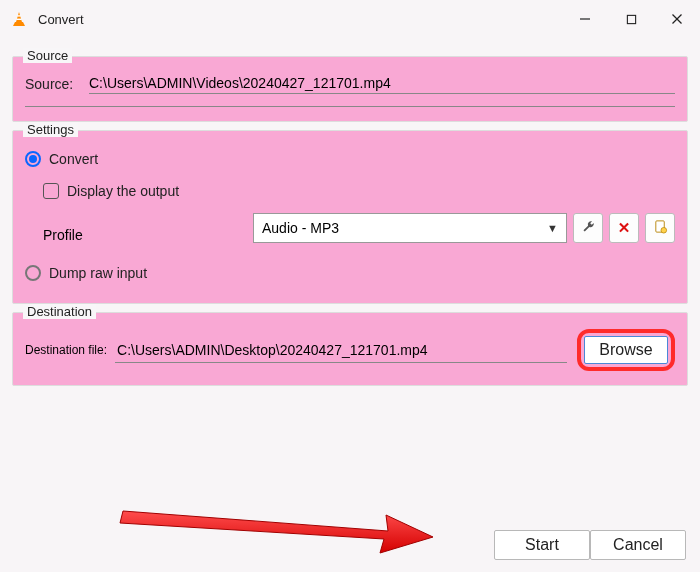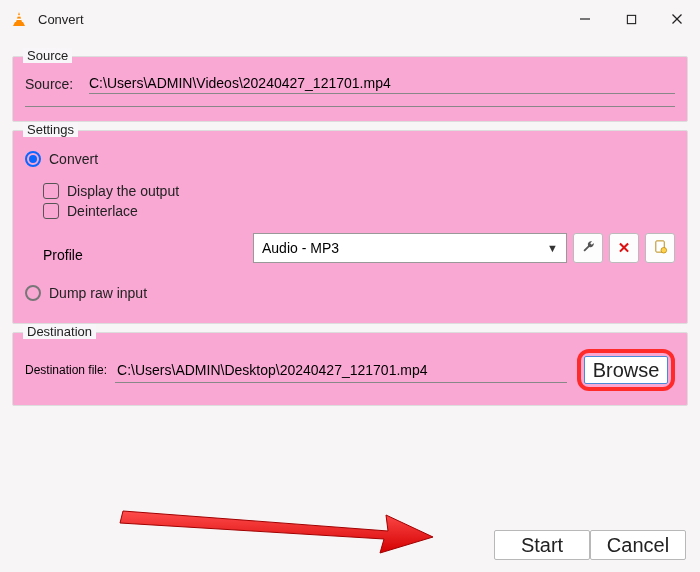--- a/index.html
+++ b/index.html
@@ -106,21 +106,21 @@
   }
   .browse-frame {
     margin-left:10px;
     border:4px solid #ff2b2b;
     border-radius:12px;
     padding:3px;
   }
   .btn {
     min-width:84px; height:28px;
     border:1px solid #4a88d8; background:#fff;
-    font-size:20px; color:#222;
+    font-size:16px; color:#222;
     display:flex; align-items:center; justify-content:center;
     border-radius:2px;
   }
   .btn.gray { border-color:#b8b8b8; }
   
   .bottom-btns {
     position:absolute; right:14px; bottom:12px;
     display:flex; 
   }
   .bottom-btns .btn { min-width:96px; height:30px; }
@@ -181,24 +181,20 @@
     <span class="radio-circle">
         <span class="radio-dot"></span>
       </span>
     <span>Convert</span>
   </div>
 
   <div class="checkbox indent" style="margin-top:16px;">
     <span class="chk-box"></span>
     <span>Display the output</span>
   </div>
-  <div class="checkbox indent">
-    <span class="chk-box"></span>
-    <span>Deinterlace</span>
-  </div>
 
   <div class="profile-row indent">
     <span class="profile-label">Profile</span>
     <div class="select">
       <span>Audio - MP3</span>
       <span class="caret">▼</span>
     </div>
     <div class="icon-btn" title="Edit">
       <span>
         <svg width="15" height="15" viewBox="0 0 16 16">

